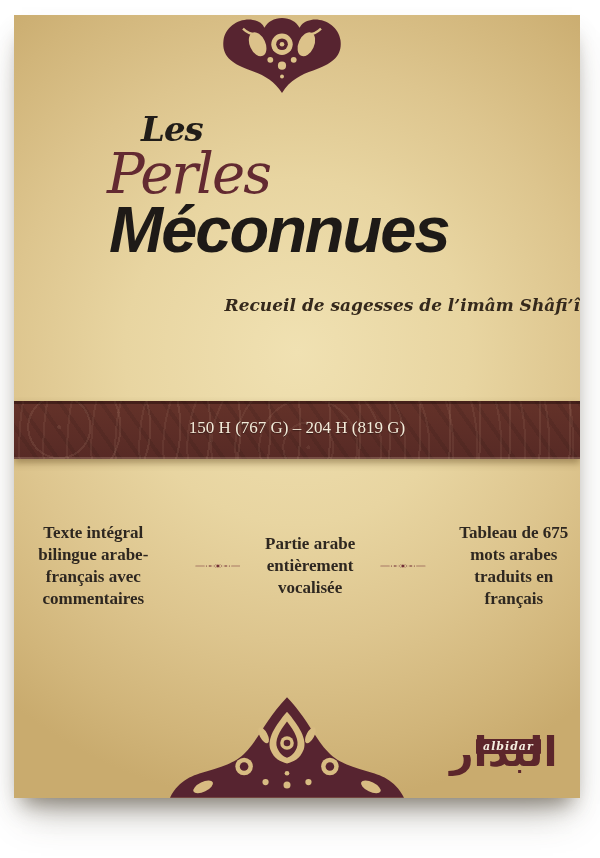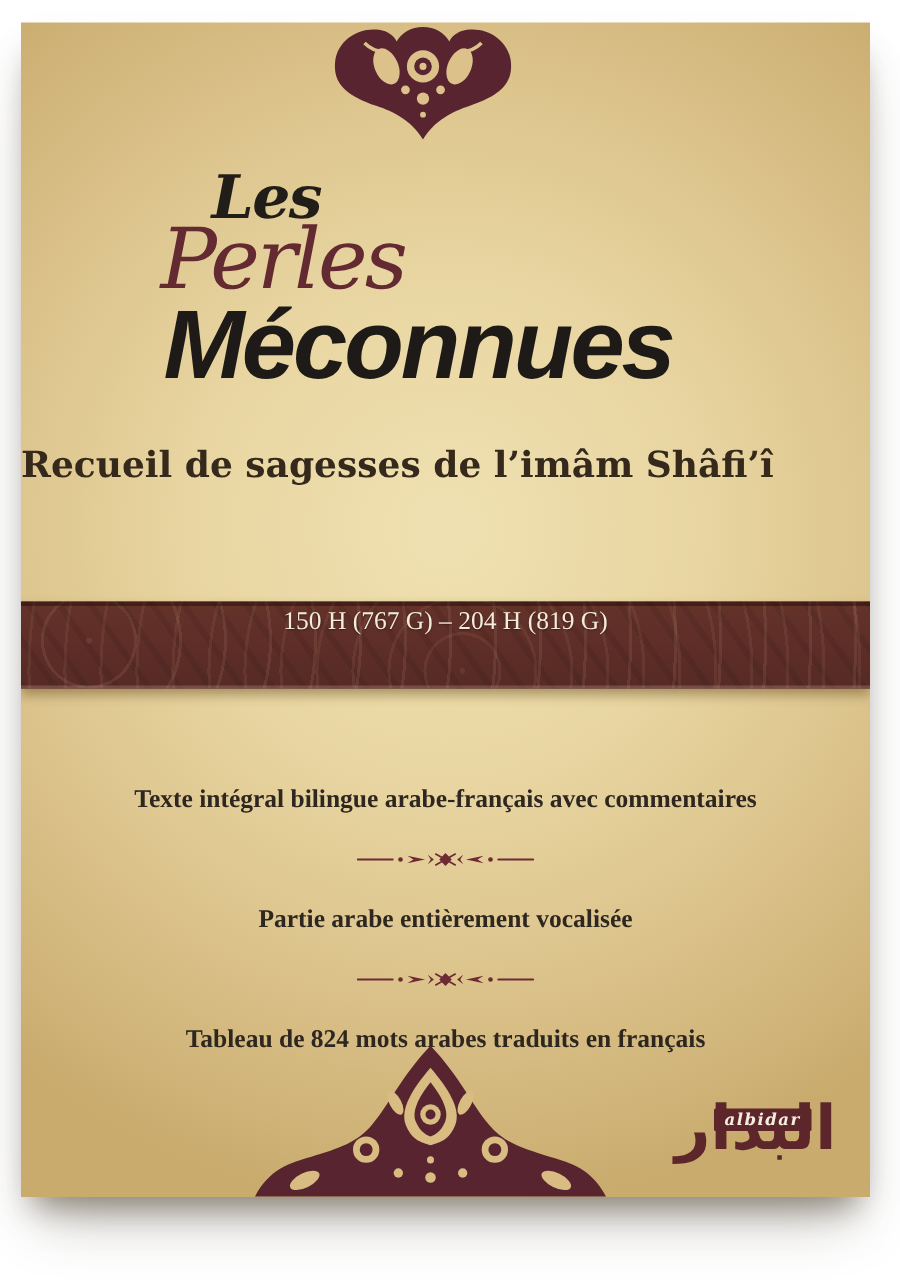--- a/index.html
+++ b/index.html
@@ -21,36 +21,36 @@
 
   
   .orn-top{position:absolute;left:198px;top:0;width:140px;height:78px;}
   .orn-bottom{position:absolute;left:156px;bottom:0;width:234px;height:108px;}
 
   
   .title-block{position:absolute;left:0;top:0;width:100%;}
   .t-les{
     position:absolute;left:127px;top:97px;
     font-family:"DejaVu Serif",serif;font-style:italic;font-weight:bold;
-    font-size:40px;line-height:1;color:#211d19;letter-spacing:-1px;
+    font-size:34px;line-height:1;color:#211d19;letter-spacing:-1px;
   }
   .t-perles{
     position:absolute;left:93px;top:131px;
     font-family:"DejaVu Serif",serif;font-style:italic;font-weight:normal;
     font-size:56px;line-height:1;color:#632a31;letter-spacing:-2px;
   }
   .t-meconnues{
     position:absolute;left:95px;top:182px;
     font-family:Liberation Sans, sans-serif;font-style:italic;font-weight:bold;
     font-size:65px;line-height:1;color:#1e1a17;letter-spacing:-2px;
   }
   .subtitle{
-    position:absolute;left:0;top:280px;width:100%;text-align:left;
-    font-family:"DejaVu Serif",serif;font-weight:bold;
-    font-size:24px;color:#35291c;letter-spacing:0px;
+    position:absolute;left:0;top:280px;width:100%;text-align:right;
+    font-family:"DejaVu Serif",serif;font-style:italic;font-weight:bold;
+    font-size:17px;color:#35291c;letter-spacing:0px;
   }
 
   
   .banner{
     position:absolute;left:0;top:386px;width:100%;height:58px;
     background-color:#5e2e28;
     background-image:
       repeating-radial-gradient(circle at 8% 45%, rgba(226,186,158,0.10) 0 2px, transparent 2px 30px),
       repeating-radial-gradient(circle at 52% 80%, rgba(226,186,158,0.08) 0 2px, transparent 2px 24px),
       repeating-linear-gradient(55deg, rgba(0,0,0,0.08) 0 4px, transparent 4px 17px),
@@ -59,28 +59,28 @@
       inset 0 3px 0 rgba(30,10,8,0.45),
       inset 0 -2px 0 rgba(235,210,180,0.22),
       0 4px 7px rgba(92,66,26,0.45);
     text-align:center;color:#f4ecda;
   }
   .banner-line1{
     margin-top:8px;font-size:18px;font-weight:bold;letter-spacing:-0.2px;
     text-shadow:0 1px 1px rgba(0,0,0,0.4);
   }
   .banner-line2{
-    margin-top:3px;font-size:17px;font-weight:normal;
+    margin-top:17px;font-size:17px;font-weight:normal;
     text-shadow:0 1px 1px rgba(0,0,0,0.4);
   }
 
   
   .features{
     position:absolute;left:0;top:507px;width:100%;
-    display:flex;flex-direction:column;align-items:center;gap:22px;
+    display:flex;flex-direction:row;align-items:center;gap:22px;
   }
   .feature-line{
     font-size:17px;font-weight:bold;color:#2e2720;line-height:1.3;
     text-align:center;
   }
   .divider{width:120px;height:14px;}
 
   
   .publisher{position:absolute;left:436px;top:704px;width:104px;height:54px;}
   .publisher-latin{
@@ -162,21 +162,21 @@
           <g transform="translate(132,0) scale(-1,1)">
             <rect x="1" y="6.3" width="27" height="1.4" rx="0.7"></rect>
             <circle cx="33" cy="7" r="1.7"></circle>
             <path d="M38,4.3 L51,7 L38,9.7 L42.5,7 Z"></path>
             <path d="M53,3.6 L57.5,7 L53,10.4 L55.2,7 Z"></path>
           </g>
         </g>
         <path d="M58.5,2.8 L73.5,11.2 M58.5,11.2 L73.5,2.8" stroke="#6f2b34" stroke-width="1.3" fill="none"></path>
       </svg>
 
-      <div class="feature-line">Tableau de 824 mots arabes traduits en français</div>
+      <div class="feature-line">Tableau de 675 mots arabes traduits en français</div>
     </div>
 
     <div class="publisher">
       <div class="publisher-latin">albidar</div>
       <div class="publisher-arabic">البدار</div>
     </div>
 
     <svg class="orn-bottom" viewBox="0 0 240 110">
       <path fill="#572430" d="M0,110 C10,91 24,87 38,83 C58,77 70,73 80,61 C92,47 100,28 120,7 C140,28 148,47 160,61 C170,73 182,77 202,83 C216,87 230,91 240,110 Z"></path>
       <path fill="#d8bc82" d="M120,22 C132,36 141,50 137,61 C133,71 127,73 120,75 C113,73 107,71 103,61 C99,50 108,36 120,22 Z"></path>

